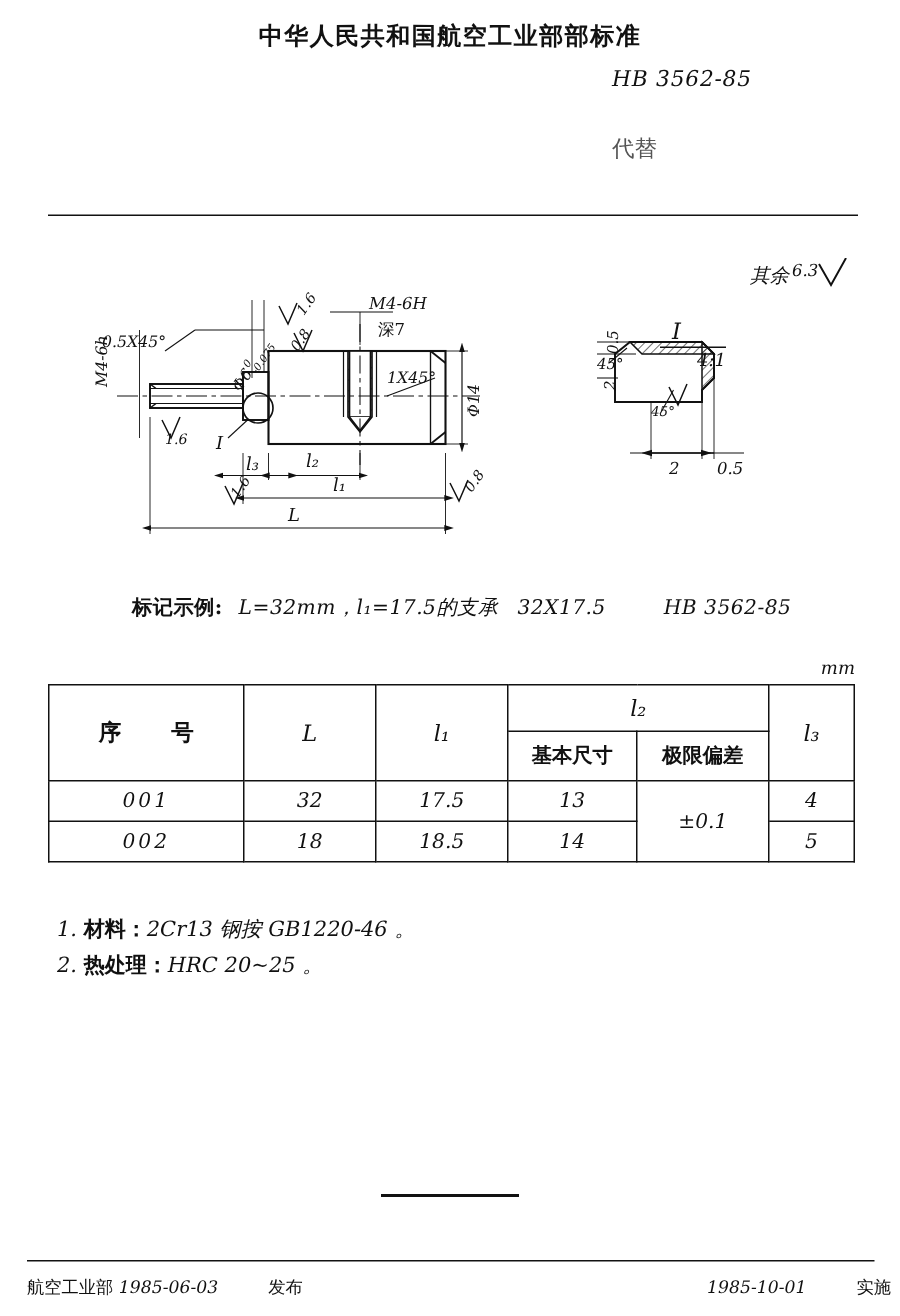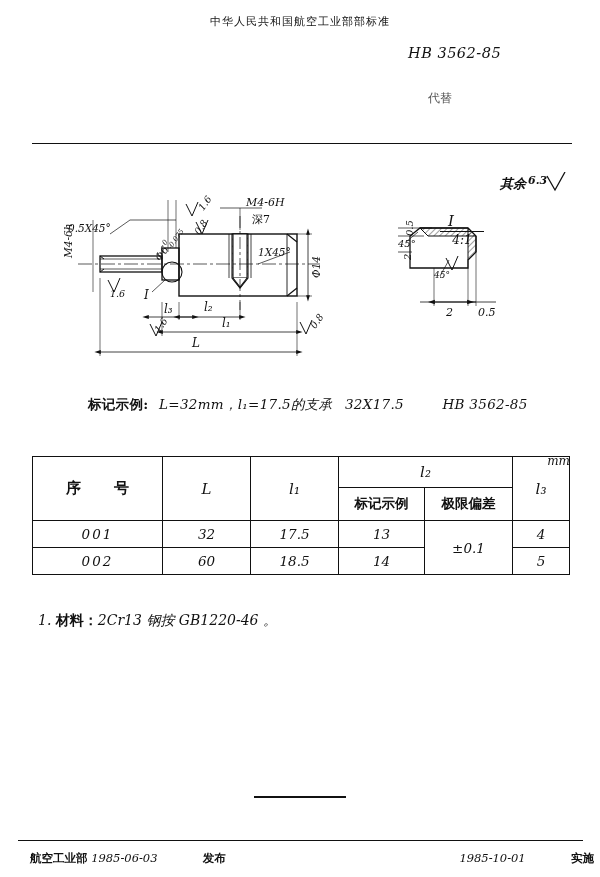--- a/index.html
+++ b/index.html
@@ -19,37 +19,37 @@
     position: absolute;
     left: 0; top: 0;
     width: 600px; height: 877px;
   }
   
   .std-org {
     position: absolute;
     left: 0; top: 14px;
     width: 600px;
     text-align: center;
-    font-size: 11px;
-    font-weight: normal;
+    font-size: 16px;
+    font-weight: bold;
     letter-spacing: 1px;
     font-family: "DejaVu Sans", "Liberation Sans", sans-serif;
   }
   .std-number {
     position: absolute;
     left: 408px; top: 45px;
     font-size: 14.5px;
     font-style: italic;
     font-family: "DejaVu Serif", "Liberation Serif", serif;
     letter-spacing: 0.5px;
   }
   .replaces {
     position: absolute;
-    left: 428px; top: 90px;
-    font-size: 12px;
+    left: 408px; top: 90px;
+    font-size: 15px;
     color: #555;
   }
   .doc-title {
     position: absolute;
     left: 120px; top: 62px;
     width: 190px;
     text-align: center;
     font-size: 21px;
     font-style: italic;
     font-family: "DejaVu Serif", "Liberation Serif", serif;
@@ -63,21 +63,20 @@
     border-top: 1.6px solid #111;
   }
   
   .general-rough {
     position: absolute;
     left: 500px; top: 172px;
     font-size: 13px;
     font-style: italic;
     font-family: "DejaVu Serif", "Liberation Serif", serif;
     white-space: nowrap;
-    font-weight: bold;
   }
   .general-rough .val {
     font-size: 11px;
     position: relative;
     top: -4px;
     left: 2px;
   }
   
   .drawing {
     position: absolute;
@@ -99,21 +98,21 @@
     left: 448px; top: 212px;
     text-align: center;
     font-family: "DejaVu Serif", "Liberation Serif", serif;
     font-style: italic;
     font-size: 15px;
   }
   .detail-scale {
     position: absolute;
     left: 440px; top: 231px;
     width: 44px;
-    text-align: center;
+    text-align: right;
     font-family: "DejaVu Serif", "Liberation Serif", serif;
     font-style: italic;
     font-size: 12px;
     border-top: 1.2px solid #111;
     padding-top: 1px;
   }
   
   .marking {
     position: absolute;
     left: 88px; top: 396px;
@@ -123,21 +122,20 @@
     white-space: nowrap;
     letter-spacing: 0.3px;
   }
   
   .unit-mm {
     position: absolute;
     right: 30px; top: 438px;
     font-family: "DejaVu Serif", "Liberation Serif", serif;
     font-style: italic;
     font-size: 12px;
-    margin-top: 16px;
   }
   table.spec {
     position: absolute;
     left: 32px; top: 456px;
     width: 537px;
     border-collapse: collapse;
     table-layout: fixed;
     font-family: "DejaVu Serif", "Liberation Serif", serif;
     font-style: italic;
   }
@@ -190,21 +188,21 @@
     left: 18px; top: 851px;
     font-size: 11.5px;
     white-space: nowrap;
   }
   .footer-right {
     position: absolute;
     right: 6px; top: 851px;
     font-size: 11.5px;
     white-space: nowrap;
   }
-  .f-cn { font-weight: bold; margin-left: 12px; }
+  .f-cn { font-weight: normal; }
   .f-date { font-family: "DejaVu Serif", "Liberation Serif", serif; font-style: italic; }
   .f-gap { display: inline-block; width: 26px; }
 </style>
 </head>
 <body>
 
 <div class="page">
 
   <div class="std-org">中华人民共和国航空工业部部标准</div>
 
@@ -386,46 +384,50 @@
       <tr>
         <td class="hdr" rowspan="2">
           <span class="hdr-seq-text">序 号</span>
         </td>
         <td class="hdr" rowspan="2">L</td>
         <td class="hdr" rowspan="2">l₁</td>
         <td class="hdr-l2" colspan="2">l₂</td>
         <td class="hdr" rowspan="2">l₃</td>
       </tr>
       <tr>
-        <td class="sub">标记示例</td>
+        <td class="sub">基本尺寸</td>
         <td class="sub">极限偏差</td>
       </tr>
       <tr class="datarow">
         <td class="seq">001</td>
         <td>32</td>
         <td>17.5</td>
         <td>13</td>
         <td rowspan="2">±0.1</td>
         <td>4</td>
       </tr>
       <tr class="datarow">
         <td class="seq">002</td>
-        <td>60</td>
+        <td>18</td>
         <td>18.5</td>
         <td>14</td>
         <td>5</td>
       </tr>
     </tbody>
   </table>
 
   <div class="notes">
     <div>
       <span class="note-it">1.</span>
       <span class="note-cn">材料：</span><span class="note-it">2Cr13 钢按 GB1220-46 。</span>
     </div>
+    <div>
+      <span class="note-it">2.</span>
+      <span class="note-cn">热处理：</span><span class="note-it">HRC 20~25 。</span>
+    </div>
   </div>
 
   <div class="rule-short"></div>
   <div class="rule-footer"></div>
 
   <div class="footer-left">
     <span class="f-cn">航空工业部</span>
     <span class="f-date">1985-06-03</span>
     <span class="f-gap"></span>
     <span class="f-cn">发布</span>

